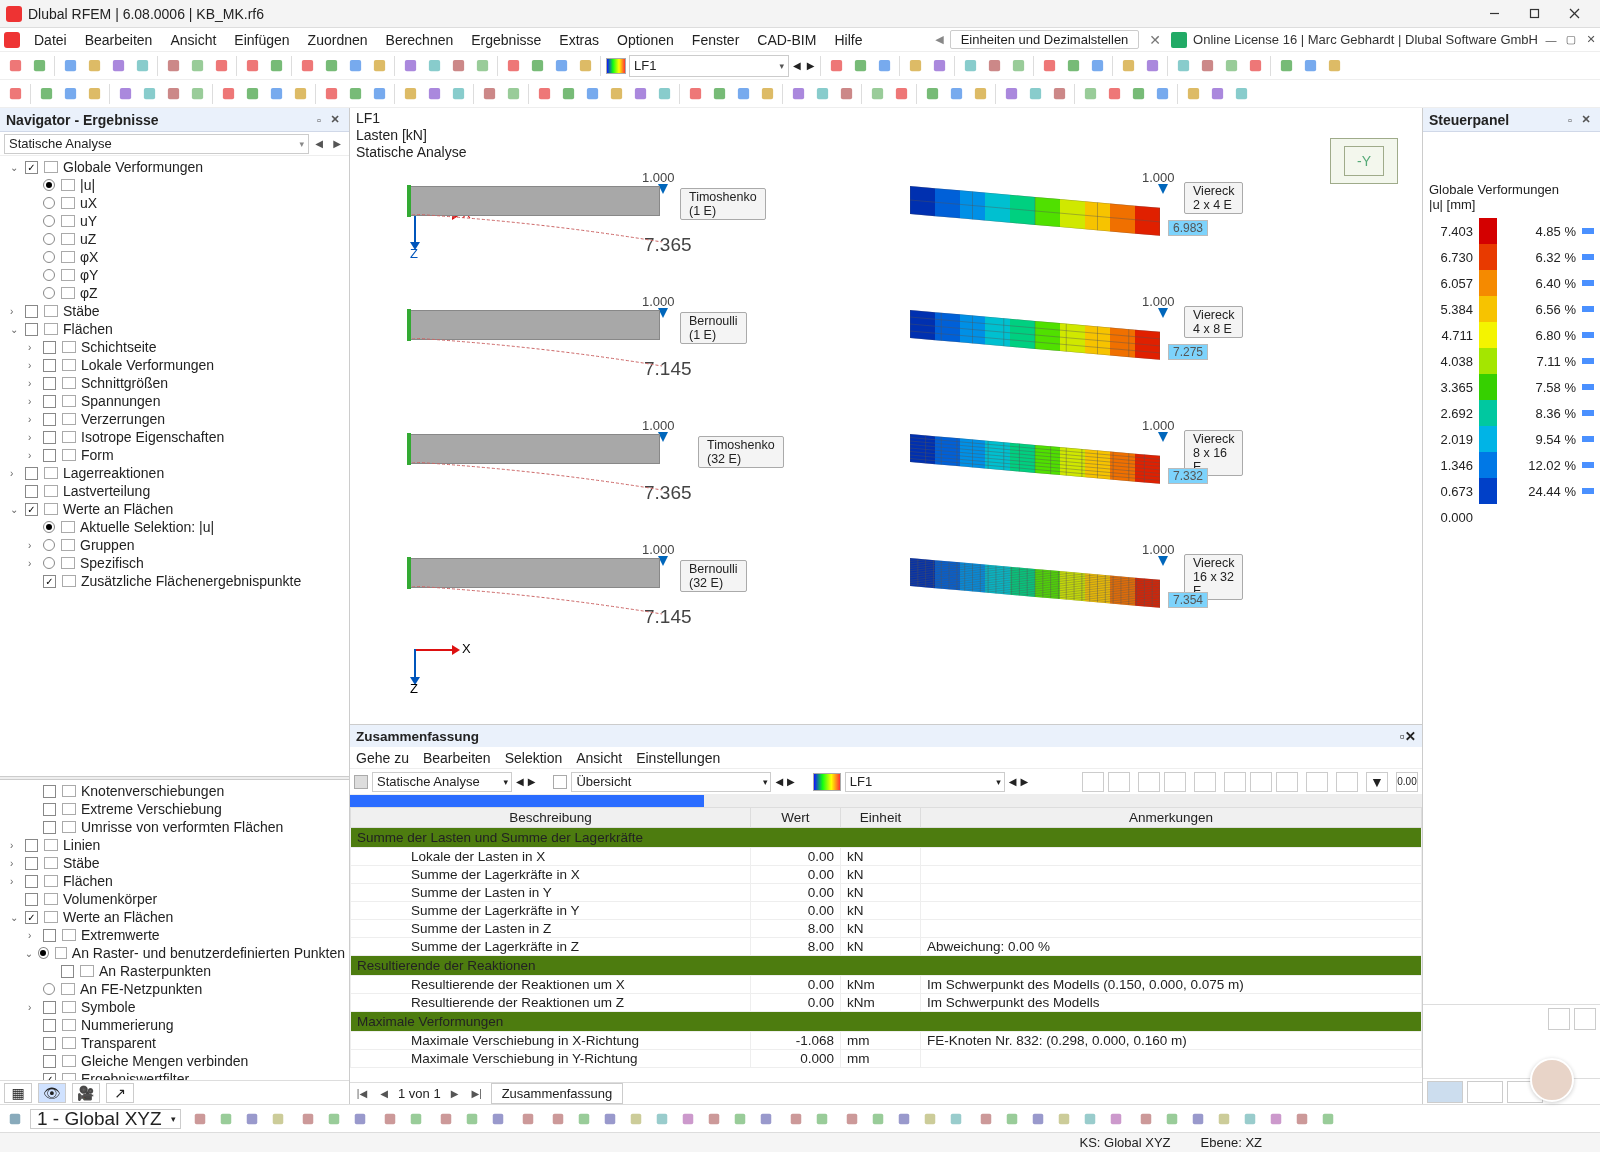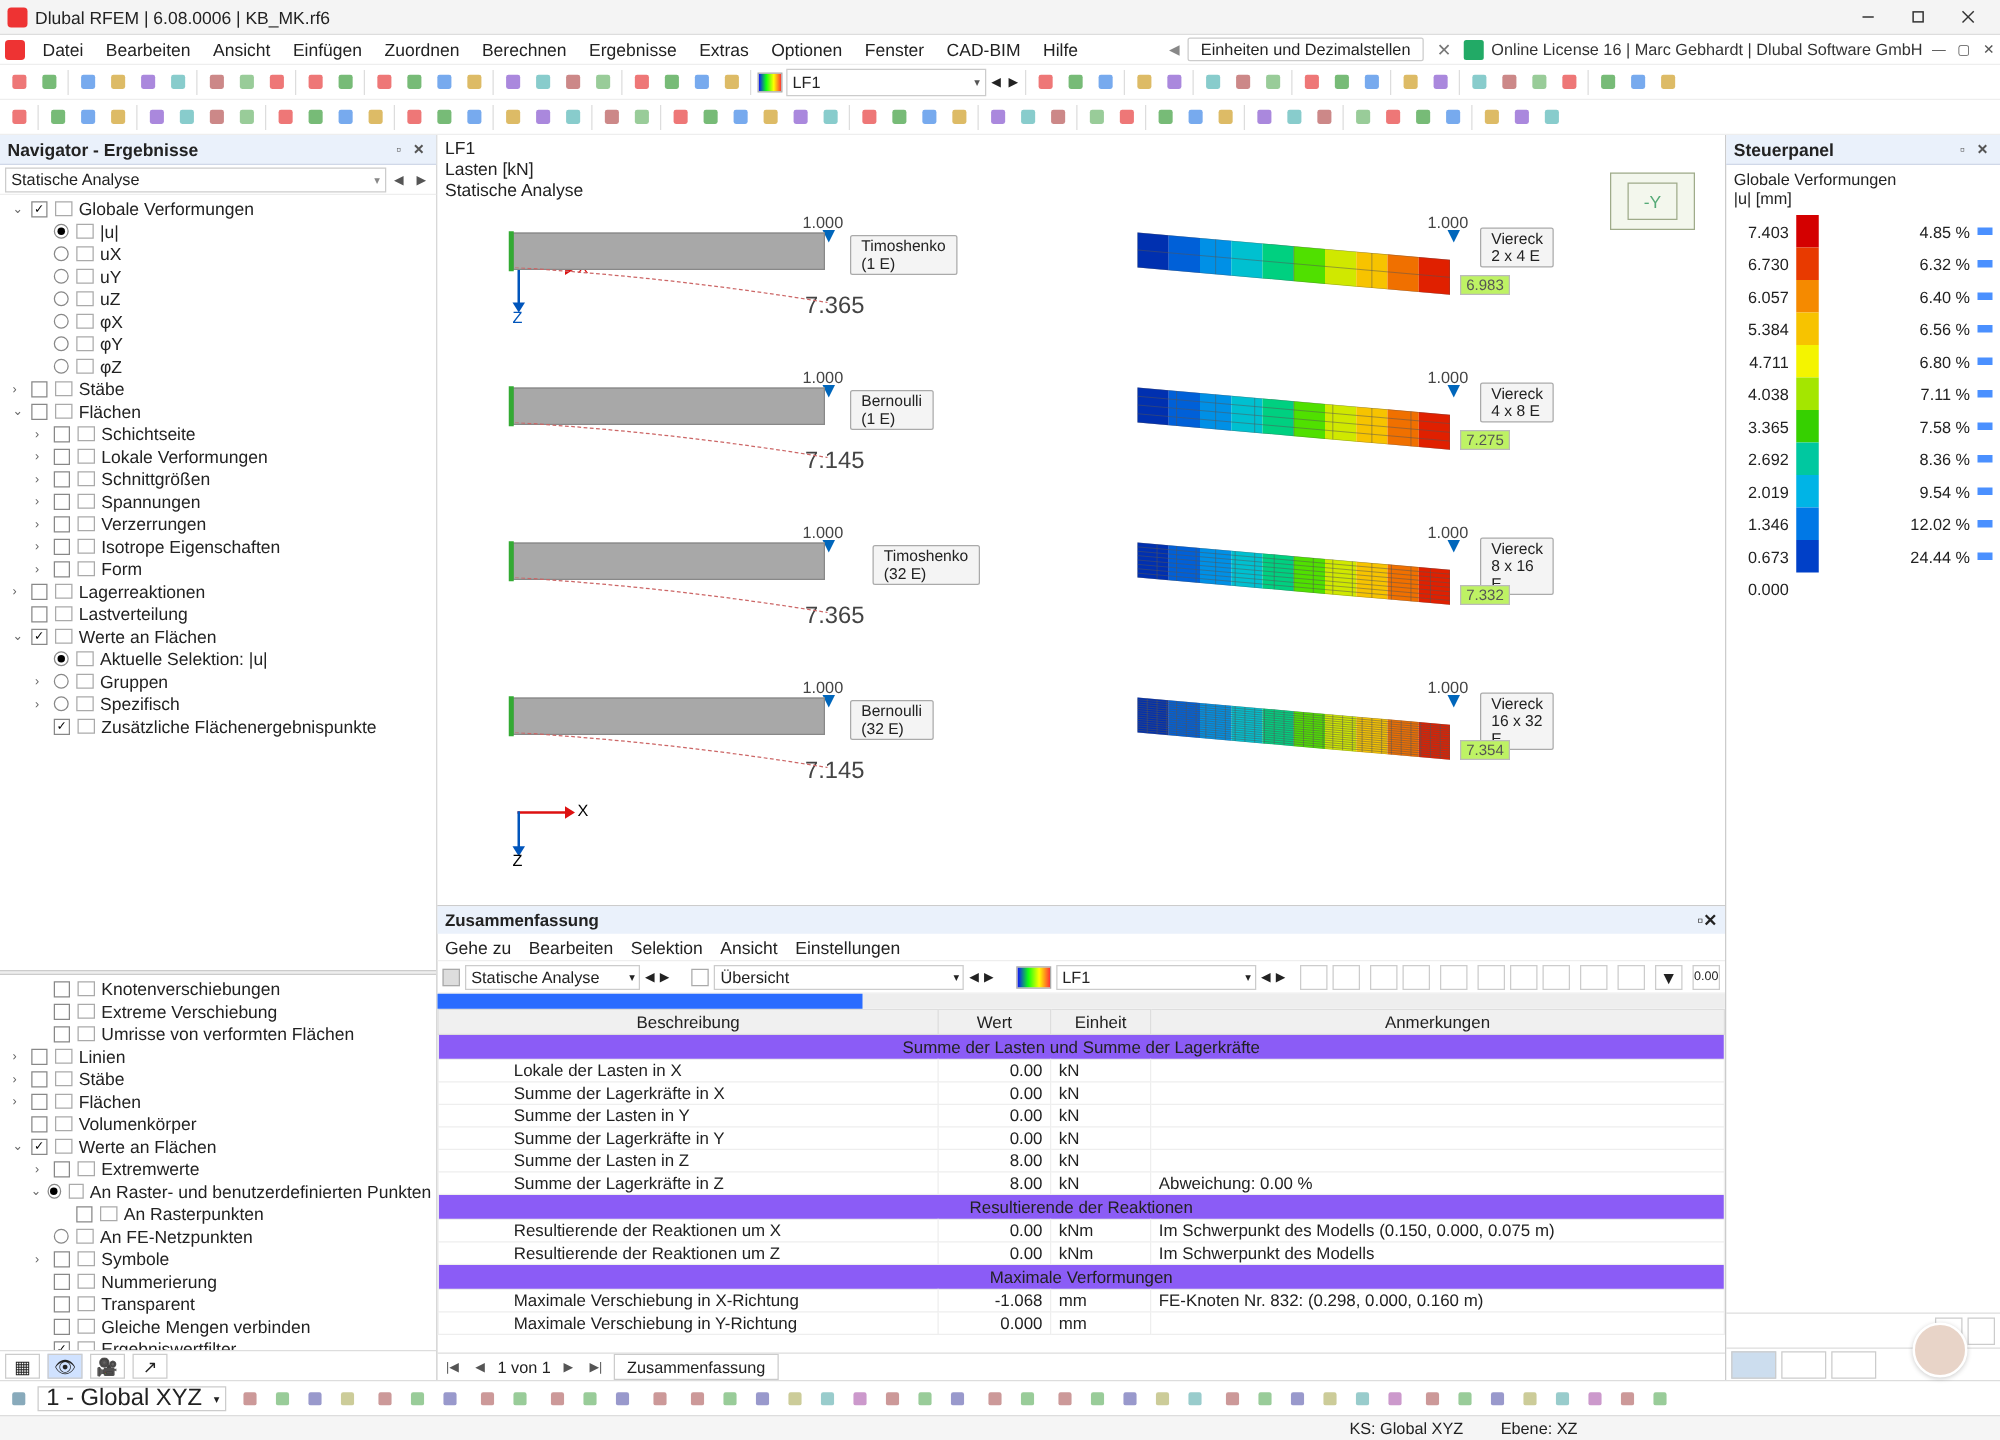--- a/index.html
+++ b/index.html
@@ -29,21 +29,21 @@
 .toolbar .tbtn svg { width: 15px; height: 15px; }
 .toolbar .sep { width: 1px; height: 20px; background: #ddd; margin: 0 2px; }
 .toolbar .combo { height: 22px; border: 1px solid #ccc; font-size: 13px; padding: 0 18px 0 4px; background: #fff; position: relative; display: flex; align-items: center; }
 .toolbar .combo::after { content: "▾"; position: absolute; right: 4px; font-size: 9px; color: #555; }
 .toolbar .colorbox { width: 20px; height: 16px; background: #f52; border: 1px solid #aaa; }
 
 
 .main { display: flex; height: calc(100% - 28px - 24px - 28px - 28px - 28px - 20px); }
 .left-panel { width: 350px; border-right: 1px solid #ccc; display: flex; flex-direction: column; }
 .center-panel { flex: 1; display: flex; flex-direction: column; position: relative; }
-.right-panel { width: 220px; border-left: 1px solid #ccc; display: flex; flex-direction: column; }
+.right-panel { width: 178px; border-left: 1px solid #ccc; display: flex; flex-direction: column; gap: 46px; }
 
 
 .panel-header { height: 24px; background: #eaf1fb; display: flex; align-items: center; padding: 0 6px; font-size: 14px; font-weight: 600; border-bottom: 1px solid #d0d8e8; }
 .panel-header .spacer { flex: 1; }
 .panel-header .hbtn { width: 16px; height: 16px; display: flex; align-items: center; justify-content: center; font-size: 11px; color: #555; }
 
 .nav-select-row { height: 24px; display: flex; align-items: center; padding: 0 4px; gap: 2px; border-bottom: 1px solid #eee; }
 .nav-select-row .sel { flex: 1; height: 20px; border: 1px solid #ccc; font-size: 13px; padding: 0 16px 0 4px; position: relative; display: flex; align-items: center; }
 .nav-select-row .sel::after { content: "▾"; position: absolute; right: 4px; font-size: 9px; color: #888; }
 .nav-select-row .navbtn { width: 16px; height: 20px; display: flex; align-items: center; justify-content: center; font-size: 10px; color: #555; }
@@ -67,21 +67,21 @@
 .cube .face { position: absolute; border: 1px solid #9fab8a; background: #f3f7ed; }
 .cube .front { left: 14px; top: 8px; width: 40px; height: 30px; display: flex; align-items: center; justify-content: center; font-size: 14px; color: #5a7; }
 .beam-grey { width: 250px; height: 30px; background: #a8a8a8; border: 1px solid #888; position: relative; }
 .beam-grey::before { content: ""; position: absolute; left: -4px; top: -2px; bottom: -2px; width: 4px; background: #3a3; }
 .arrow-down { width: 0; height: 0; border-left: 5px solid transparent; border-right: 5px solid transparent; border-top: 10px solid #06b; position: absolute; }
 .load-label { position: absolute; font-size: 13px; color: #444; }
 .defl-label { position: absolute; font-size: 19px; color: #444; }
 .tag { position: absolute; border: 1px solid #aaa; background: #f4f4f4; padding: 1px 8px; font-size: 12.5px; border-radius: 2px; }
 .beam-color { width: 250px; height: 28px; position: relative; display: flex; }
 .beam-color .seg { flex: 1; }
-.val-box { position: absolute; border: 1px solid #bbb; background: #bef264; padding: 0 4px; font-size: 12px; color: #555; }
+.val-box { position: absolute; border: 1px solid #bbb; background: #7dd3fc; padding: 0 4px; font-size: 12px; color: #555; }
 .mesh-overlay { position: absolute; inset: 0; pointer-events: none; }
 
 .mini-axis { position: absolute; }
 .mini-axis .x-arrow { position: absolute; width: 40px; height: 2px; background: #d11; }
 .mini-axis .x-arrow::after { content:""; position:absolute; right:-6px; top:-4px; border-left:8px solid #d11; border-top:5px solid transparent; border-bottom:5px solid transparent;}
 .mini-axis .z-arrow { position: absolute; width: 2px; height: 30px; background: #05b; left:0; top:0;}
 .mini-axis .z-arrow::after { content:""; position:absolute; left:-4px; bottom:-6px; border-top:8px solid #05b; border-left:5px solid transparent; border-right:5px solid transparent;}
 
 
 .ctrl-body { flex: 1; padding: 4px 6px; font-size: 13.5px; overflow: hidden; }
@@ -106,21 +106,21 @@
 .summary .stool .scombo::after { content: "▾"; position: absolute; right: 3px; font-size: 9px; }
 .summary .stool .colorstrip { width: 28px; height: 18px; background: linear-gradient(90deg,#11f,#1f1,#ff0,#f33); border: 1px solid #aaa; }
 .summary .stool .sbtn { width: 22px; height: 20px; border: 1px solid #ccc; background: #fff; display:flex; align-items:center; justify-content:center; }
 .summary .progress { height: 12px; background: #eee; position: relative; }
 .summary .progress .fill { height: 100%; background: #2a6cff; width: 33%; }
 
 .summary .table-wrap { flex: 1; overflow-y: auto; font-size: 14px; }
 .summary table { width: 100%; border-collapse: collapse; table-layout: fixed; }
 .summary th { background: #f0f0f0; border: 1px solid #ddd; padding: 2px 4px; font-weight: 400; text-align: center; font-size: 13.5px; }
 .summary td { border: 1px solid #eee; padding: 1px 6px; font-size: 13.5px; }
-.summary .section-row td { background: #8b5cf6; font-weight: 400; padding: 2px 6px; text-align: center; }
+.summary .section-row td { background: #4d7c0f; font-weight: 400; padding: 2px 6px; }
 .summary td.num { text-align: right; }
 .summary .sfooter { height: 22px; display: flex; align-items: center; padding: 0 4px; gap: 6px; font-size: 13px; border-top: 1px solid #ddd; }
 .summary .sfooter .pgbtn { width: 16px; height: 16px; display: flex; align-items: center; justify-content: center; font-size: 10px; color: #555; }
 .summary .sfooter .tab { padding: 2px 10px; background: #fff; border: 1px solid #ccc; }
 
 
 .bottom-tool { height: 28px; display: flex; align-items: center; padding: 0 4px; gap: 4px; border-top: 1px solid #ddd; }
 .bottom-tool .bcombo { height: 20px; border: 1px solid #ccc; font-size: 19px; padding: 0 18px 0 6px; position: relative; display: flex; align-items: center; }
 .bottom-tool .bcombo::after { content: "▾"; position: absolute; right: 4px; font-size: 9px; }
 .bottom-tool .bbtn { width: 22px; height: 22px; display:flex; align-items:center; justify-content:center; }

